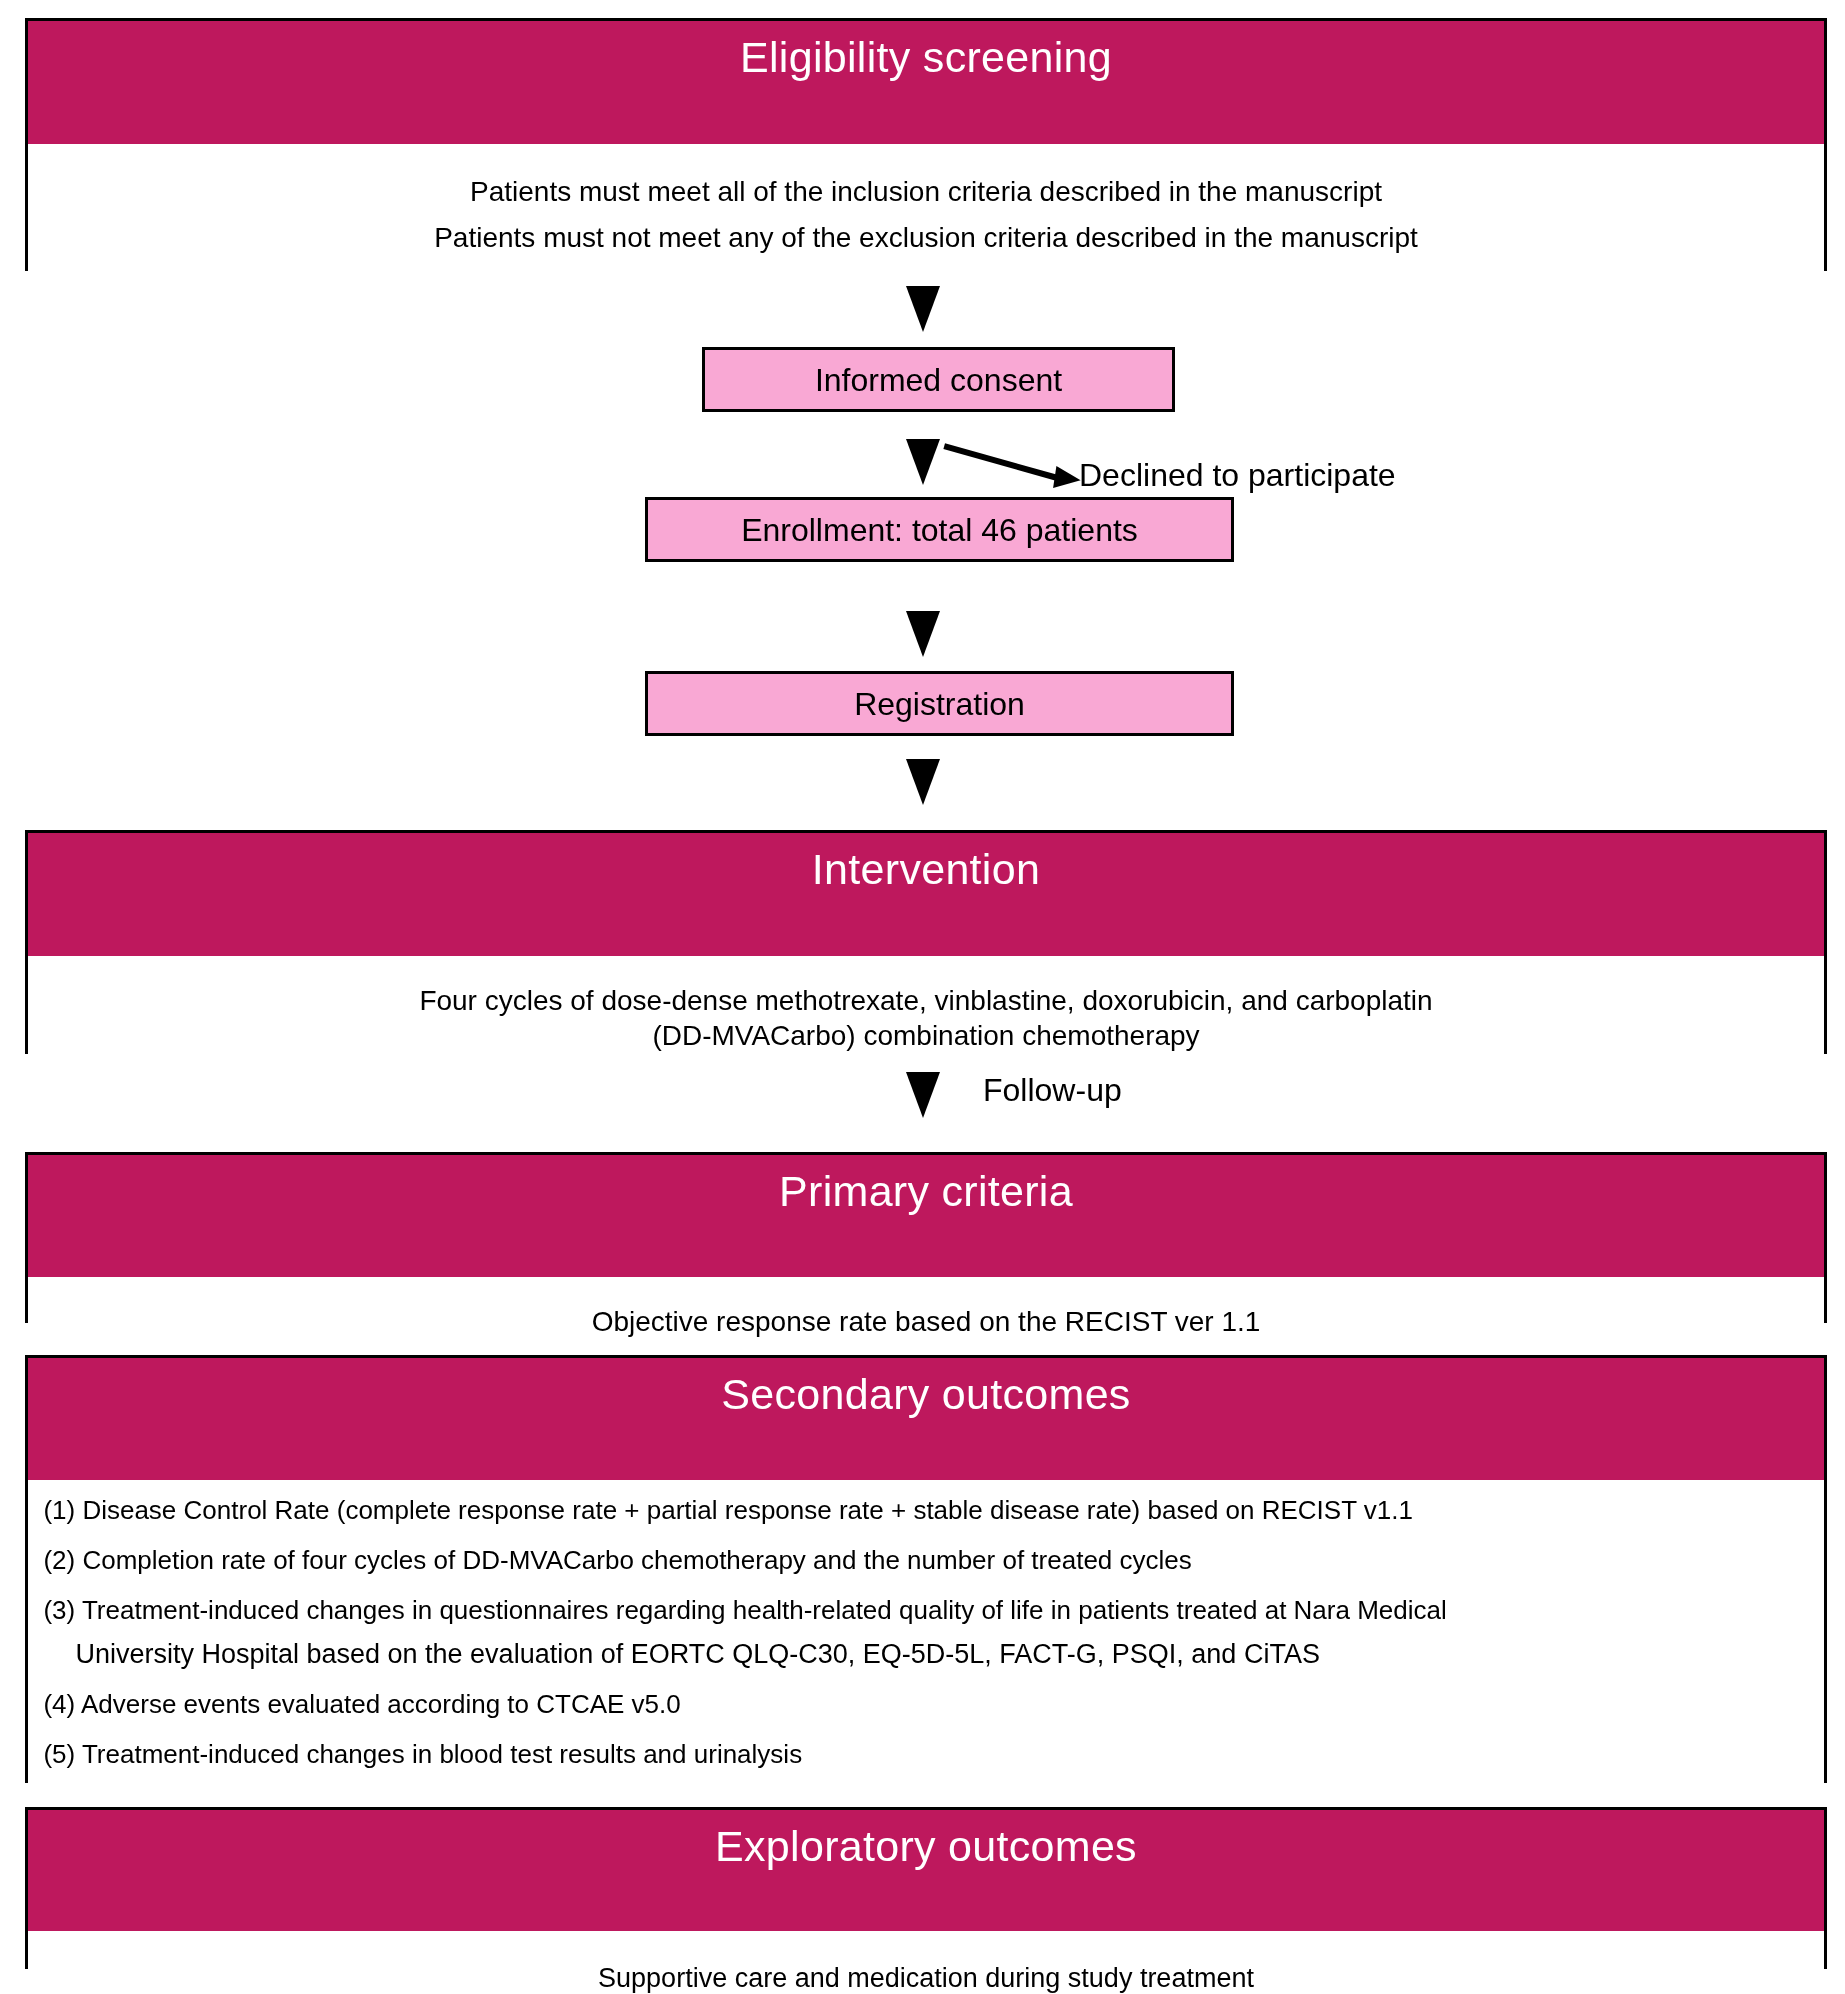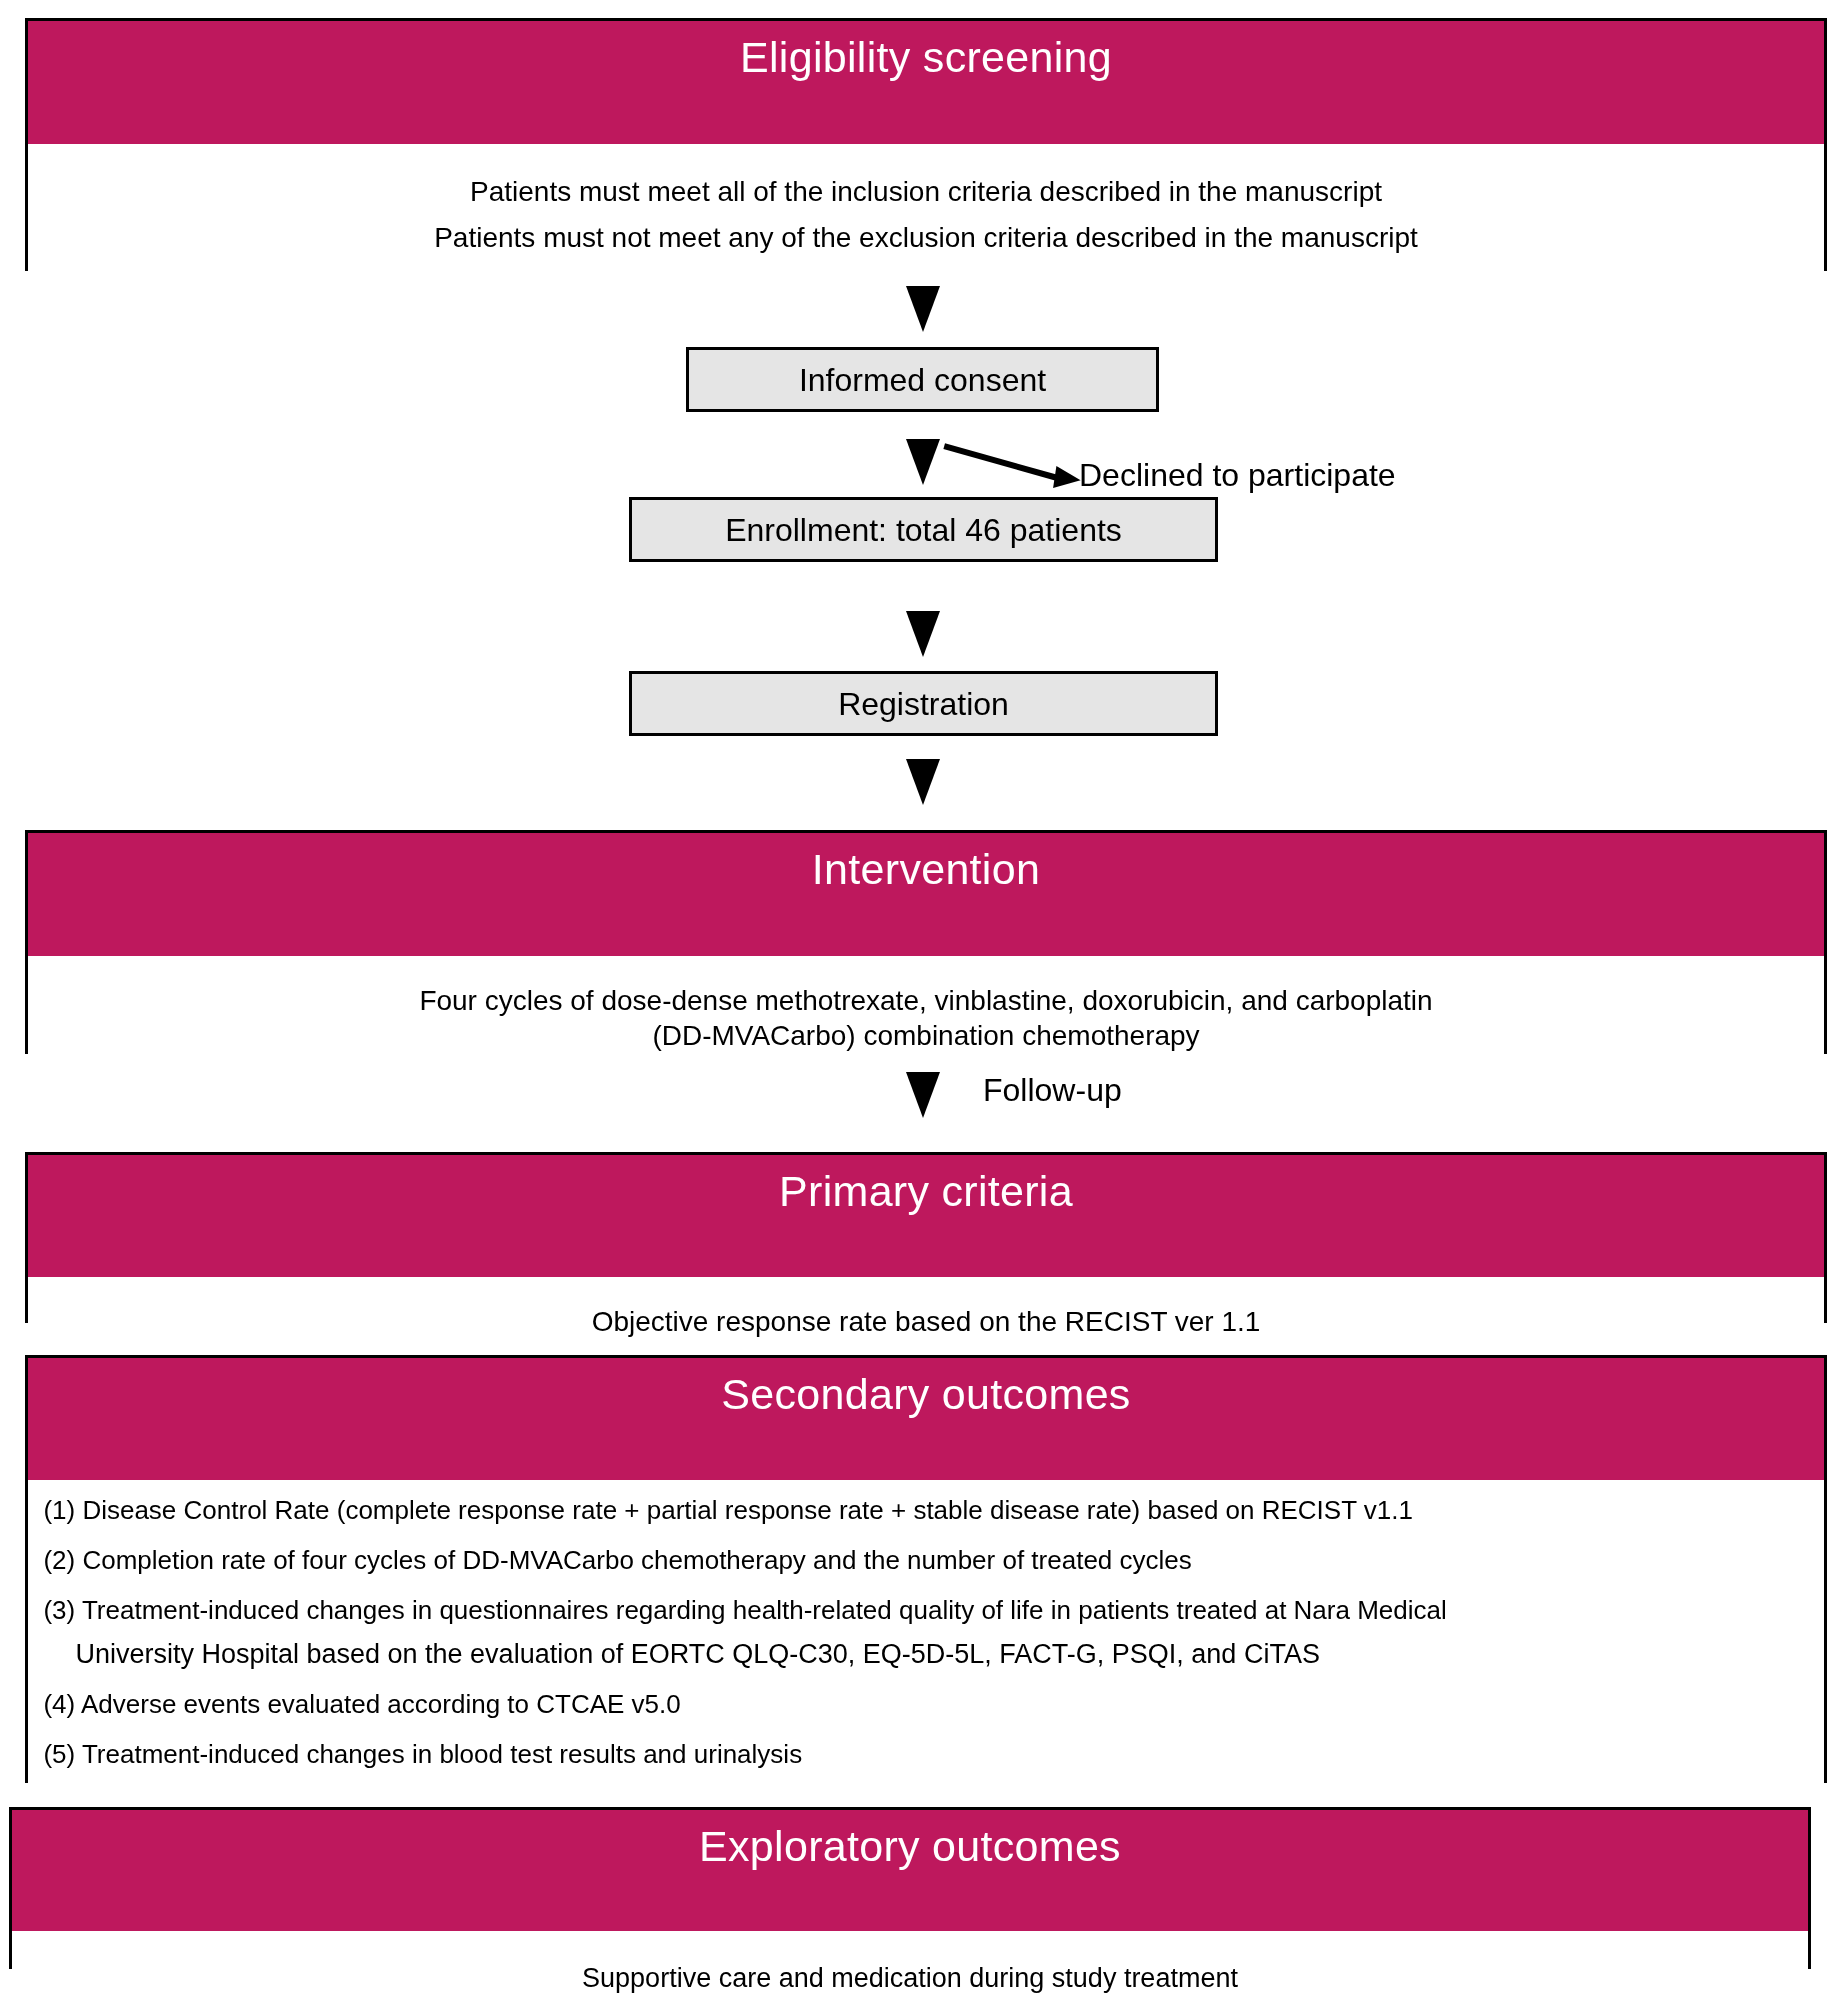--- a/index.html
+++ b/index.html
@@ -45,26 +45,27 @@
     line-height: 1.05;
     margin: 16.5px 0;
     white-space: nowrap;
   }
 
   
   .smallbox {
     position: absolute;
     box-sizing: border-box;
     border: 3.8px solid #000000;
-    background: #e5e5e5;
+    background: #f9a8d4;
     display: flex;
     align-items: center;
     justify-content: center;
     font-size: 32px;
     line-height: 1.0;
+    margin-left: 16px;
   }
 
   
   .downarrow {
     position: absolute;
     width: 0;
     height: 0;
   }
   .downarrow .tri {
     width: 0;
@@ -199,19 +200,19 @@
   <div class="panel-body sec-list">
     <div class="sec-item">(1) Disease Control Rate (complete response rate + partial response rate + stable disease rate) based on RECIST v1.1</div>
     <div class="sec-item">(2) Completion rate of four cycles of DD-MVACarbo chemotherapy and the number of treated cycles</div>
     <div class="sec-item" style="margin-bottom:10px;">(3) Treatment-induced changes in questionnaires regarding health-related quality of life in patients treated at Nara Medical</div>
     <div class="sec-sub">University Hospital based on the evaluation of EORTC QLQ-C30, EQ-5D-5L, FACT-G, PSQI, and CiTAS</div>
     <div class="sec-item">(4) Adverse events evaluated according to CTCAE v5.0</div>
     <div class="sec-item">(5) Treatment-induced changes in blood test results and urinalysis</div>
   </div>
 </div>
 
-<div class="panel" style="left:9px; top:1807px; width:1802px; height:162px;">
+<div class="panel" style="left:25px; top:1807px; width:1802px; height:162px;">
   <div class="panel-header" style="height:87px;">Exploratory outcomes</div>
   <div class="panel-body" style="padding-top:14.3px;">
     <div class="expl-line">Supportive care and medication during study treatment</div>
   </div>
 </div>
 
 
 </body></html>

